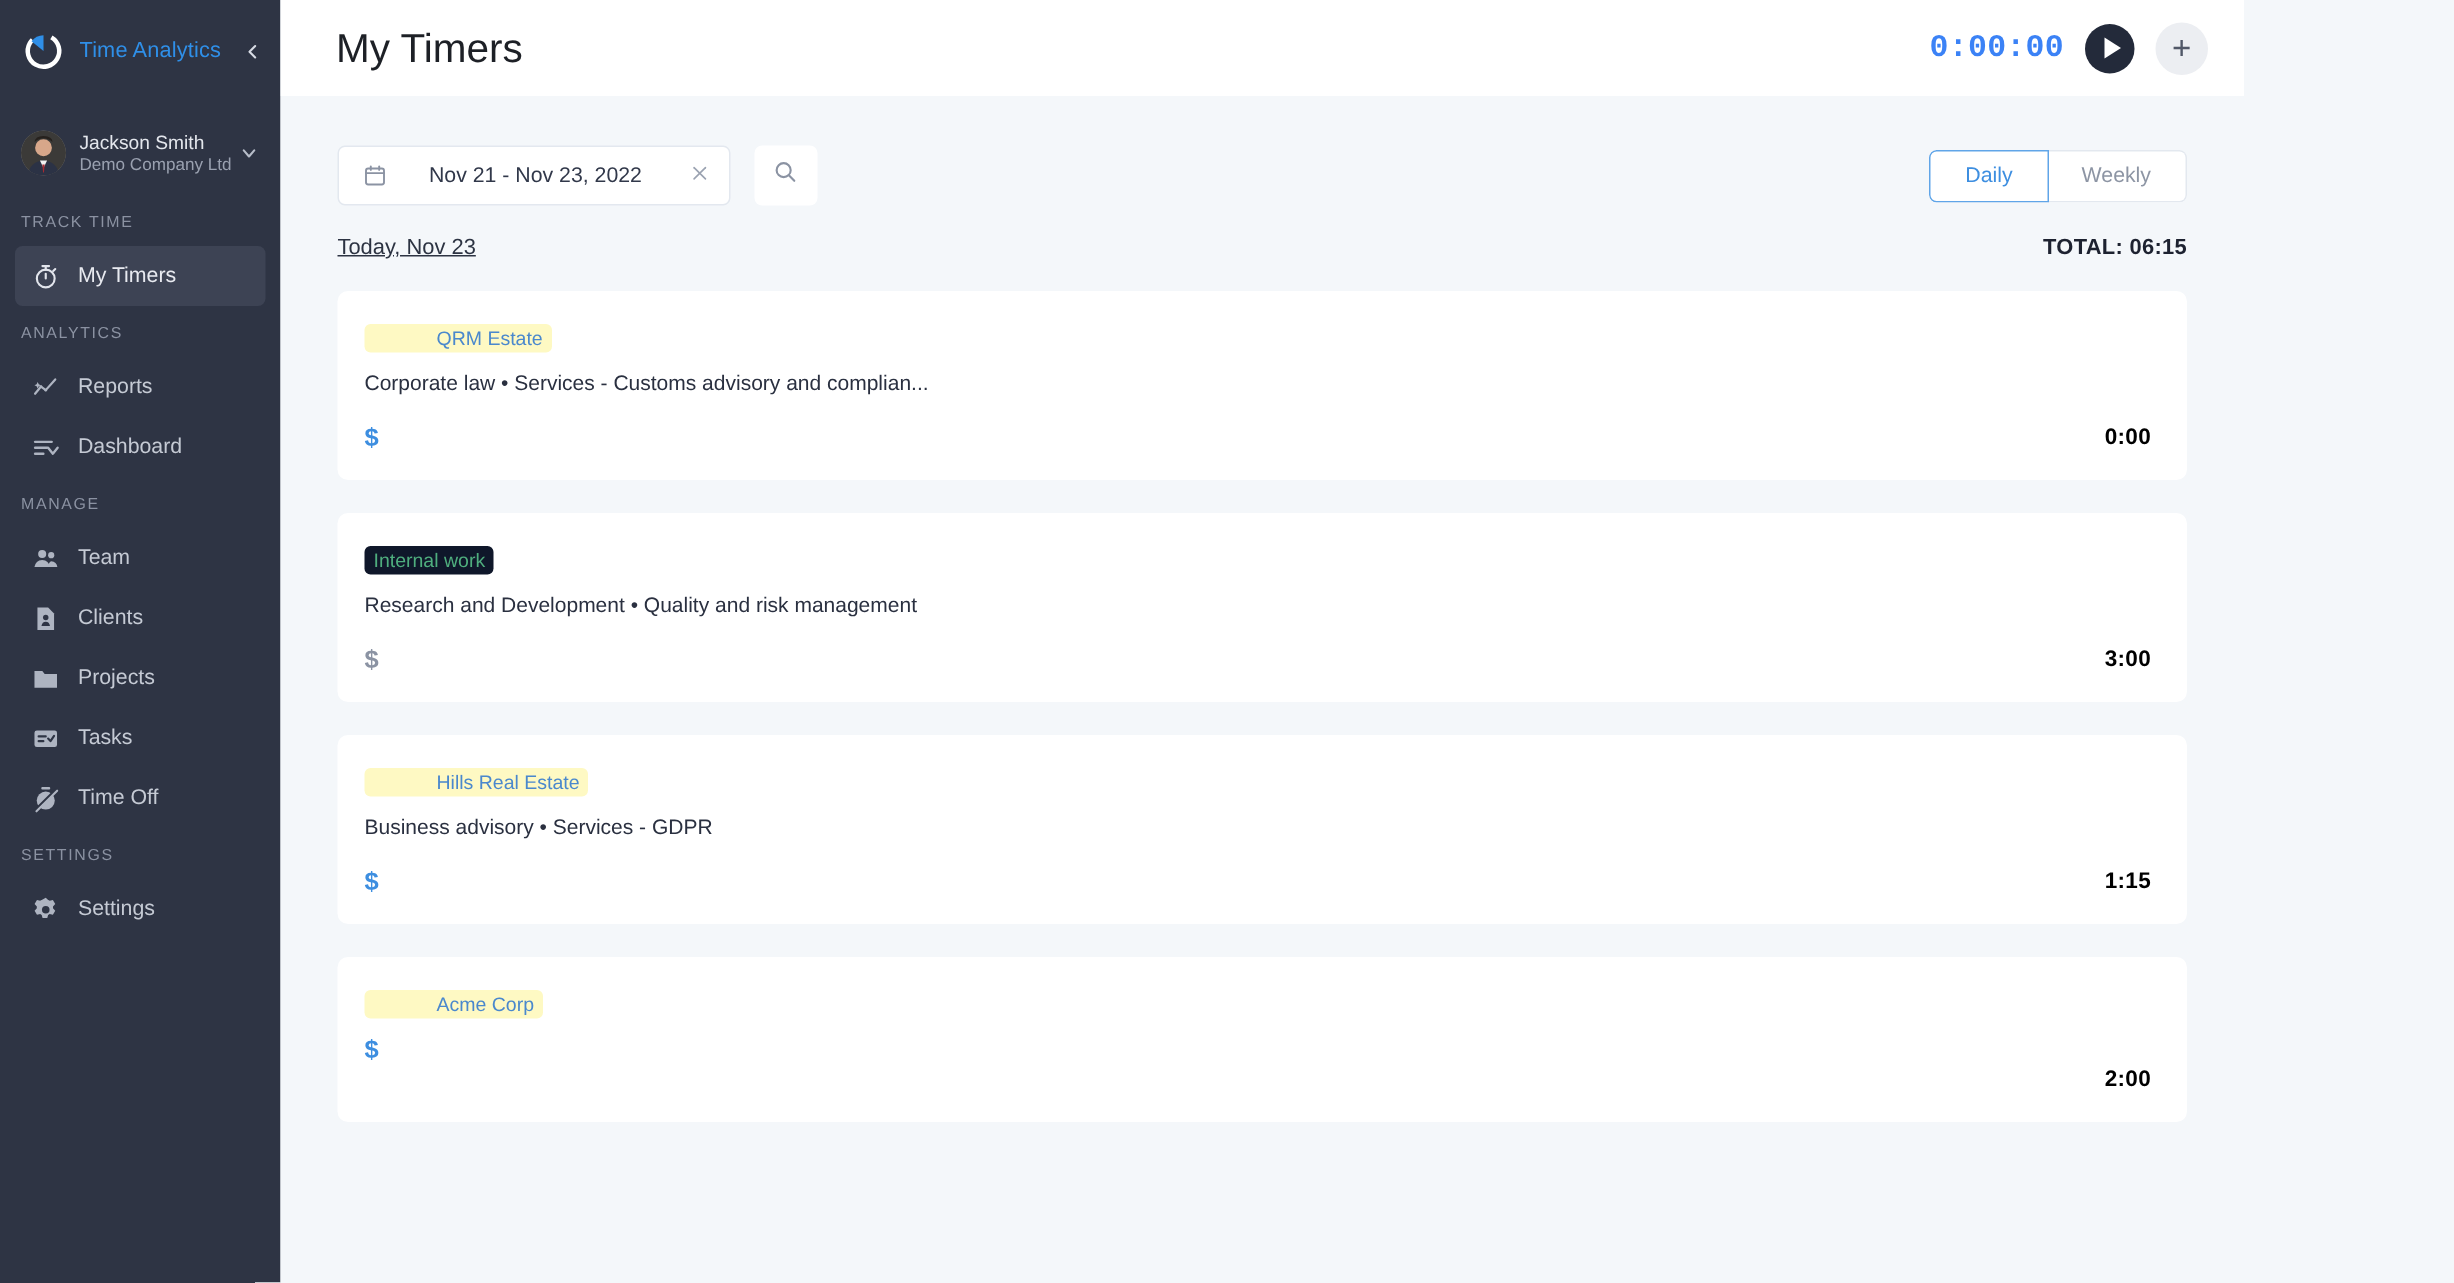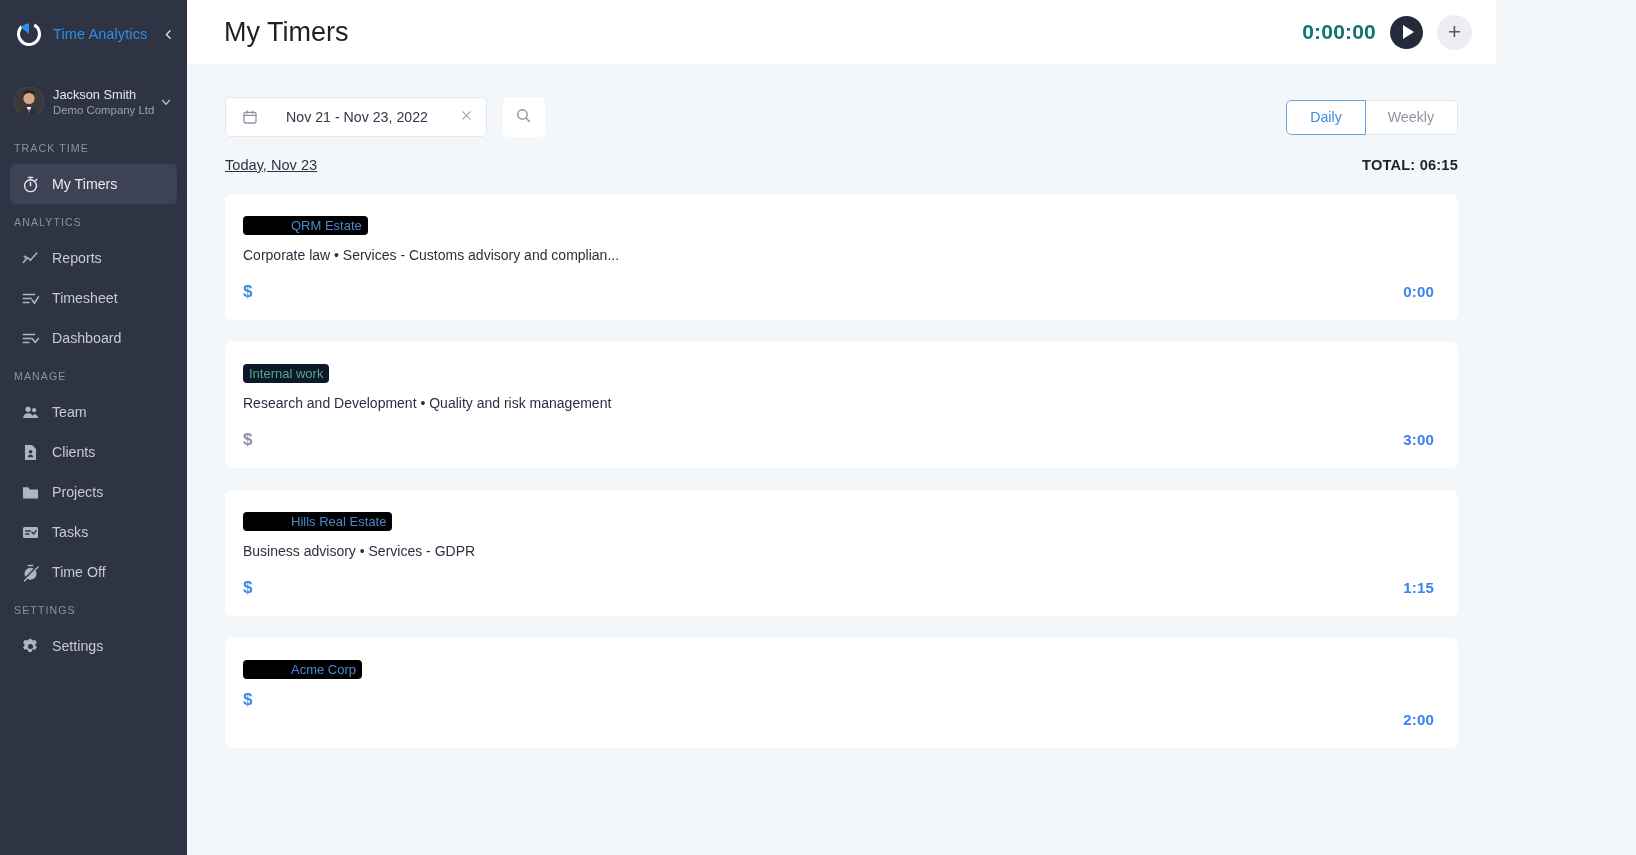--- a/index.html
+++ b/index.html
@@ -71,21 +71,21 @@
     background: #f4f7fa; display: flex; flex-direction: column;
     overflow: hidden;
   }
   .topbar {
     height: 64px; flex: 0 0 64px; background: #ffffff;
     display: flex; align-items: center;
     padding: 0 24px 0 37px;
   }
   .page-title { font-size: 27px; color: #1d2026; font-weight: 400; }
   .topbar-right { margin-left: auto; display: flex; align-items: center; gap: 14px; }
-  .timer-display { font-size: 21px; font-weight: bold; color: #0f766e; letter-spacing: .2px; }
+  .timer-display { font-size: 21px; font-weight: bold; color: #3b82f6; letter-spacing: .2px; font-family: Liberation Mono, monospace; }
   .play-btn {
     width: 33px; height: 33px; border-radius: 50%;
     background: #232a3a; display: flex; align-items: center; justify-content: center;
     cursor: pointer;
   }
   .play-btn .tri {
     width: 0; height: 0; margin-left: 3px;
     border-left: 11px solid #ffffff;
     border-top: 7px solid transparent;
     border-bottom: 7px solid transparent;
@@ -146,29 +146,29 @@
     margin-bottom: 22px;
     position: relative; min-height: 110px;
     display: flex; align-items: flex-start;
     cursor: pointer;
   }
   .entry-left { flex: 1 1 auto; min-width: 0; }
   .client-tag {
     display: inline-block; font-size: 13px;
     padding: 2px 6px; border-radius: 4px; margin-bottom: 12px;
   }
-  .tag-blue { background: #000000; color: #4a88cd; padding-left: 48px; }
+  .tag-blue { background: #fef9c3; color: #4a88cd; padding-left: 48px; }
   .tag-green { background: #0f172a; color: #4fae7e; }
   .entry-desc { font-size: 14px; color: #2a3040; margin-bottom: 20px; }
   .entry-billable { font-size: 17px; font-weight: bold; line-height: 1; }
   .bill-blue { color: #3d8ee0; }
   .bill-gray { color: #8b93a3; }
   .entry-duration {
     position: absolute; right: 24px; bottom: 20px;
-    font-size: 15px; font-weight: bold; color: #3b82f6; letter-spacing: .2px;
+    font-size: 15px; font-weight: bold; color: #000000; letter-spacing: .2px;
   }
 </style>
 </head>
 <body>
 
 <div id="app">
 
   <nav id="sidebar">
 
     <div class="brand-row">
@@ -236,31 +236,20 @@
             </svg>
         </span>
         <span>Reports</span>
       </div>
       <div class="nav-item">
         <span class="nav-icon">
           <svg width="19" height="19" viewBox="0 0 24 24" fill="none" stroke="currentColor" stroke-width="2" stroke-linecap="round" stroke-linejoin="round">
               <line x1="3" y1="7" x2="17" y2="7"></line>
             <line x1="3" y1="12" x2="13" y2="12"></line>
               <line x1="3" y1="17" x2="10" y2="17"></line>
-            <polyline points="14 14 17 18 22 10"></polyline>
-            </svg>
-        </span>
-        <span>Timesheet</span>
-      </div>
-      <div class="nav-item">
-        <span class="nav-icon">
-          <svg width="19" height="19" viewBox="0 0 24 24" fill="none" stroke="currentColor" stroke-width="2" stroke-linecap="round" stroke-linejoin="round">
-              <line x1="3" y1="7" x2="17" y2="7"></line>
-            <line x1="3" y1="12" x2="13" y2="12"></line>
-              <line x1="3" y1="17" x2="10" y2="17"></line>
             <polyline points="14 12 18 17 22 12"></polyline>
             </svg>
         </span>
         <span>Dashboard</span>
       </div>
     </div>
 
     <div class="nav-section">
       <div class="section-title">MANAGE</div>
       <div class="nav-item">

